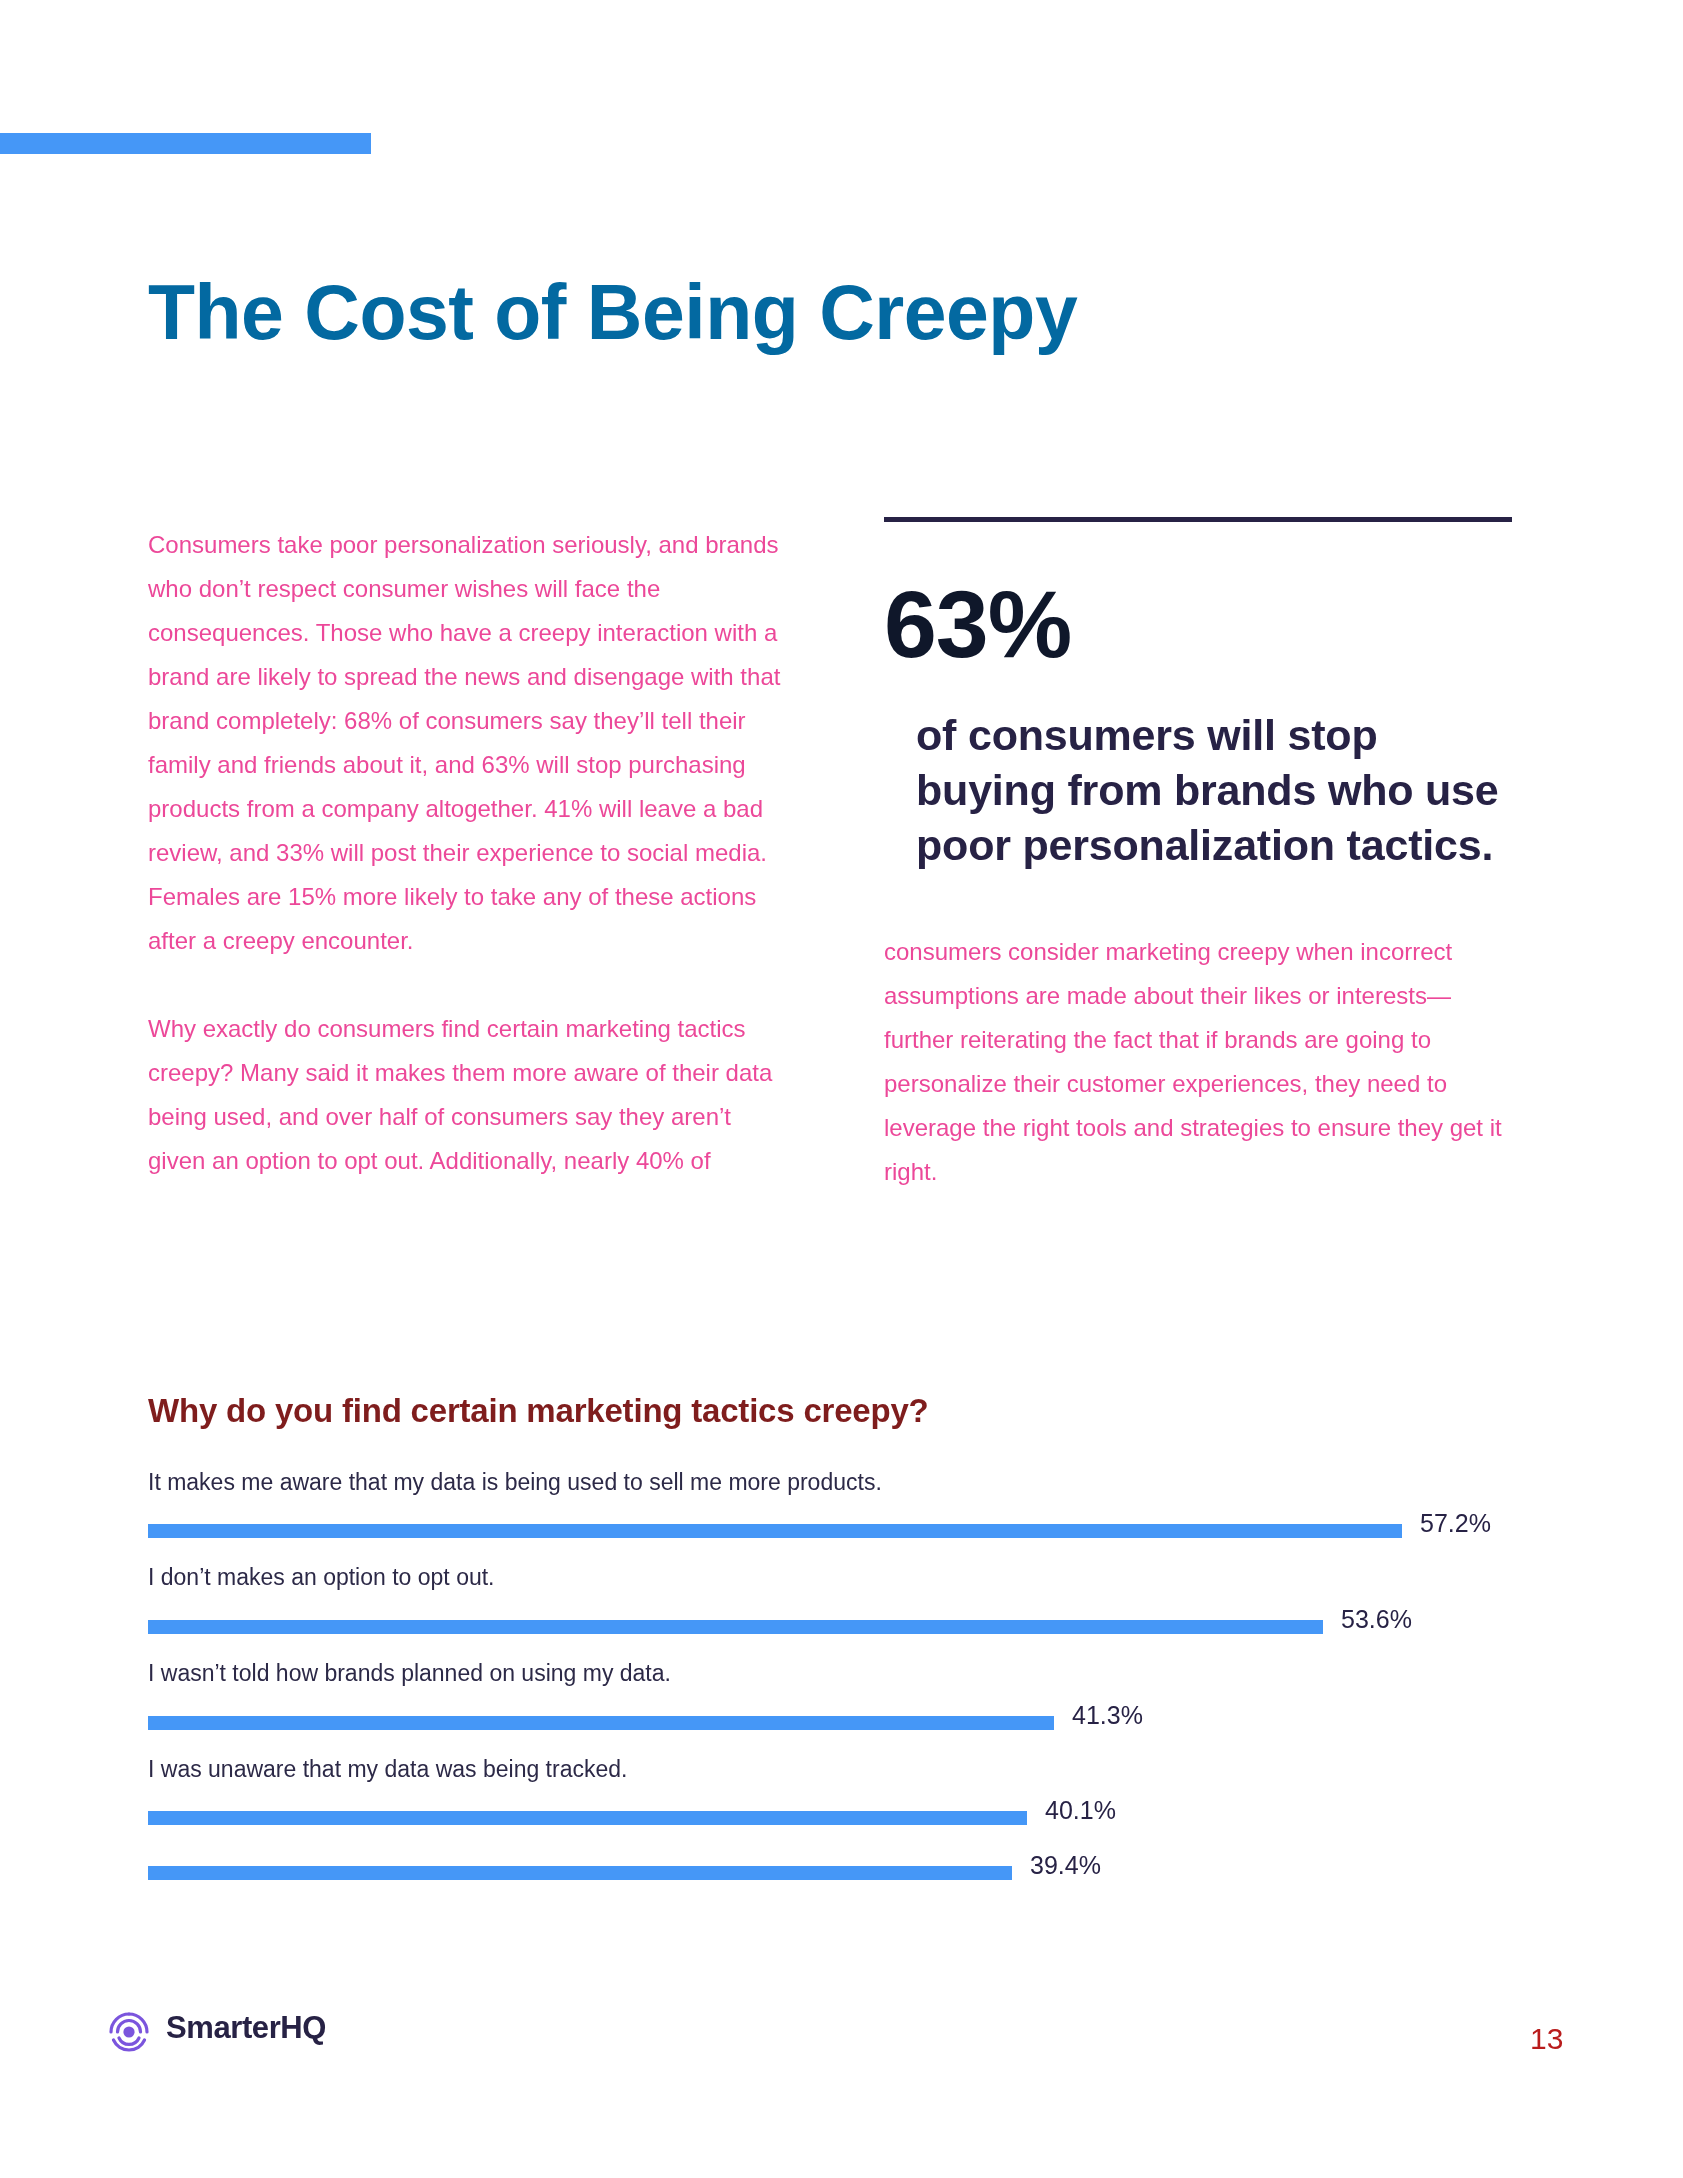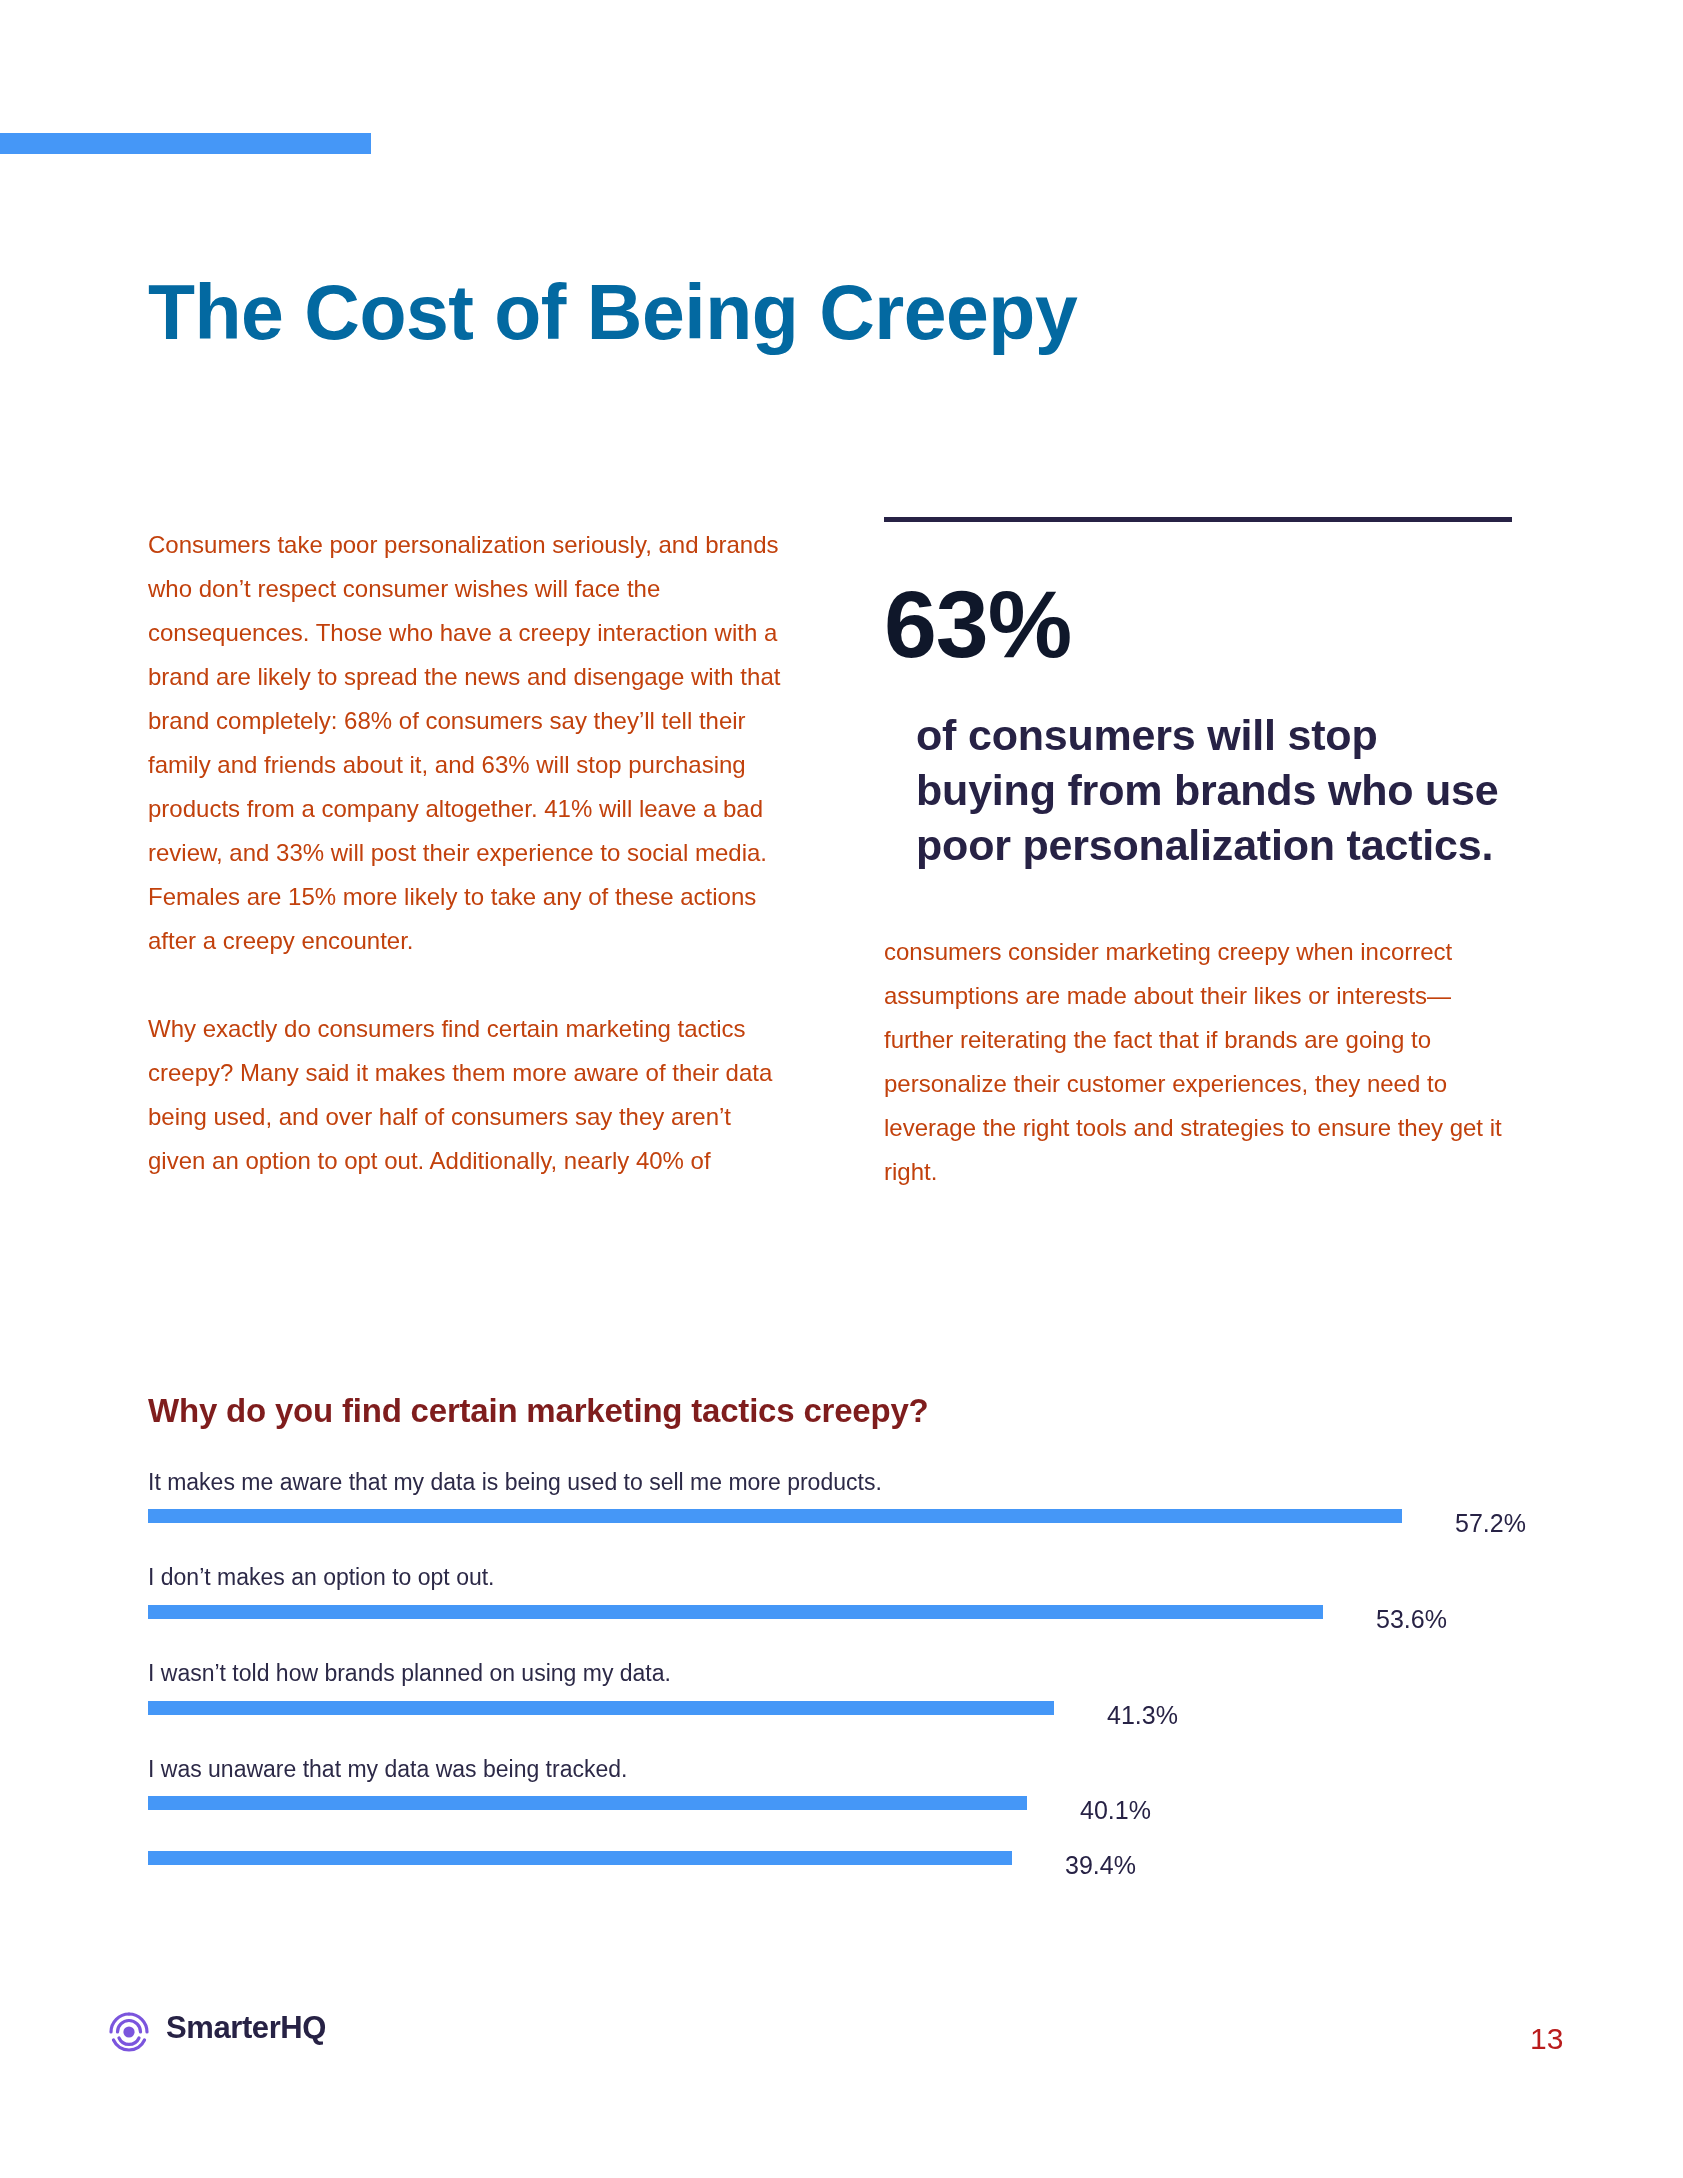--- a/index.html
+++ b/index.html
@@ -46,21 +46,21 @@
   .col-right {
     position: absolute;
     left: 884px;
     top: 517px;
     width: 634px;
   }
 
   .body-para {
     font-size: 24px;
     line-height: 44px;
-    color: #c2410c;
+    color: #ec4899;
     margin: 0 0 44px 0;
     font-weight: 400;
   }
   .body-para:last-child { margin-bottom: 0; }
 
   .rule {
     width: 628px;
     height: 5px;
     background: #272245;
     margin-bottom: 59px;
@@ -110,22 +110,21 @@
 
   .bar-label {
     font-size: 23px;
     line-height: 1.2;
     color: #2C2947;
     margin-bottom: 13px;
   }
 
   .bar-line {
     display: flex;
-    align-items: flex-start;
-    gap: 35px;
+    align-items: flex-end;
   }
 
   .bar-fill {
     height: 14px;
     background: #4597F7;
   }
 
   .bar-value {
     font-size: 25px;
     font-weight: 500;

